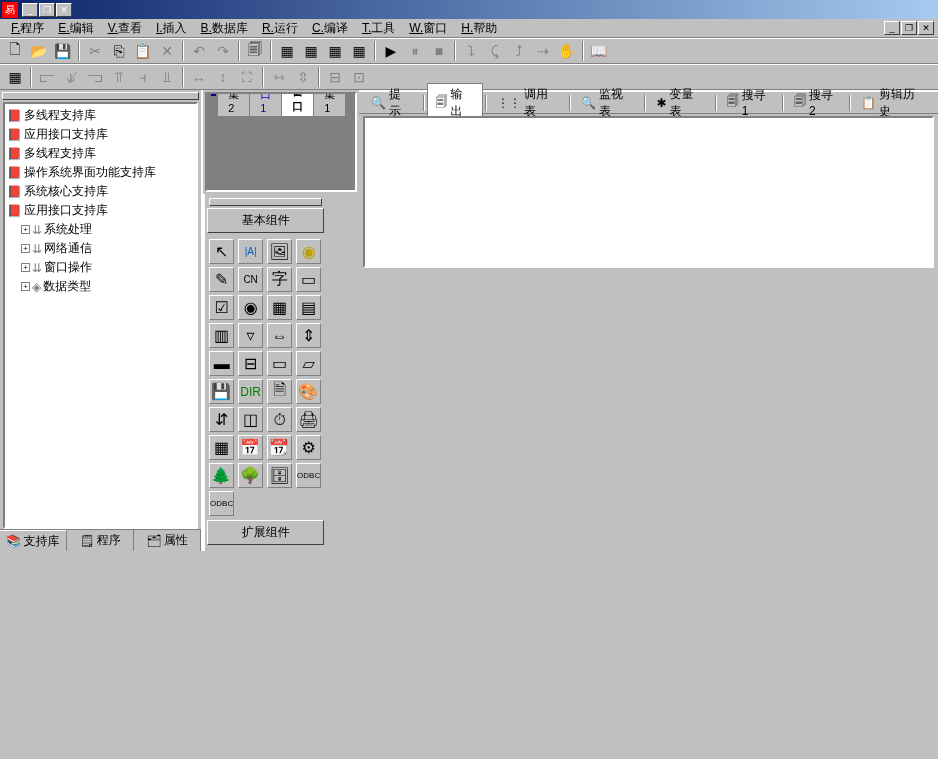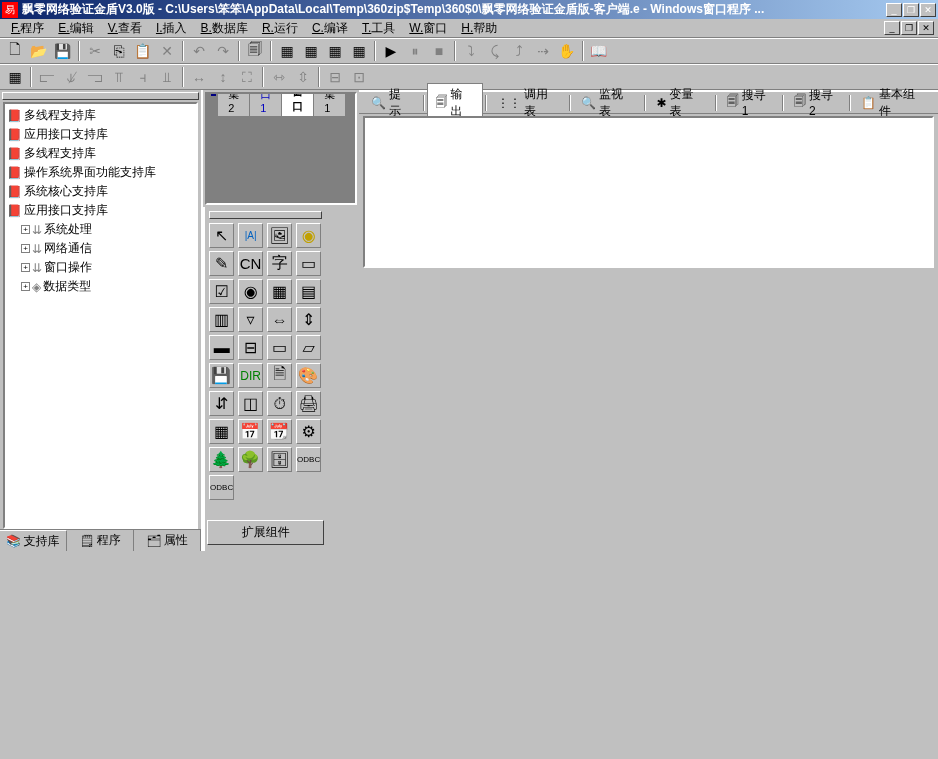--- a/index.html
+++ b/index.html
@@ -52,21 +52,20 @@
 .btab.active { background: #fff; border: 1px solid #808080; border-bottom: none; }
 .bsep { width: 2px; height: 16px; border-left: 1px solid #808080; border-right: 1px solid #fff; margin: 0 2px; }
 .output { flex: 1; background: #fff; border: 2px solid; border-color: #808080 #fff #fff #808080; margin: 2px 4px; }
 .statusbar { height: 20px; background: #c0c0c0; border-top: 1px solid #fff; }
 </style>
 </head>
 <body>
 
 <div class="titlebar">
   <div class="icon">易</div>
-  <div class="title">飘零网络验证金盾V3.0版 - C:\Users\笨笨\AppData\Local\Temp\360zip$Temp\360$0\飘零网络验证金盾版-客户端.e - Windows窗口程序 ...</div>
   <div class="winbtns">
     <div class="winbtn">_</div>
     <div class="winbtn">❐</div>
     <div class="winbtn">✕</div>
   </div>
 </div>
 
 <div class="menubar">
   <div class="menuitem"><span class="u">F.</span><span>程序</span></div>
   <div class="menuitem"><span class="u">E.</span><span>编辑</span></div>
@@ -214,27 +213,28 @@
     <div class="ctabs">
       <div class="ctab">窗口程序集2</div>
       <div class="ctab" style="color:#0000c0">窗口1</div>
       <div class="ctab active">_启动窗口</div>
       <div class="ctab">窗口程序集1</div>
     </div>
   </div>
 
   <div class="right-panel">
     <div class="panel-handle"></div>
+    <div class="panel-title">基本组件</div>
     <div class="palette">
       <div class="palitem">↖</div>
       <div class="palitem" style="font-size:10px;color:#0060c0">|A|</div>
       <div class="palitem">🖼</div>
       <div class="palitem" style="color:#c0a000">◉</div>
       <div class="palitem">✎</div>
-      <div class="palitem" style="font-size:15px">CN</div>
+      <div class="palitem" style="font-size:10px">CN</div>
       <div class="palitem">字</div>
       <div class="palitem">▭</div>
       <div class="palitem">☑</div>
       <div class="palitem">◉</div>
       <div class="palitem">▦</div>
       <div class="palitem">▤</div>
       <div class="palitem">▥</div>
       <div class="palitem">▿</div>
       <div class="palitem">⇔</div>
       <div class="palitem">⇕</div>
@@ -253,21 +253,21 @@
       <div class="palitem">▦</div>
       <div class="palitem">📅</div>
       <div class="palitem">📆</div>
       <div class="palitem">⚙</div>
       <div class="palitem">🌲</div>
       <div class="palitem">🌳</div>
       <div class="palitem">🗄</div>
       <div class="palitem" style="font-size:8px">ODBC</div>
       <div class="palitem" style="font-size:8px">ODBC</div>
     </div>
-    <div class="panel-title" style="margin-top:18px">扩展组件</div>
+    <div class="panel-title" style="margin-top:2px">扩展组件</div>
   </div>
 </div>
 
 <div class="bottom-panel">
   <div class="btabs">
     <div class="btab">
           <span>🔍</span>
           <span>提示</span>
         </div>
     <div class="bsep"></div>
@@ -296,20 +296,20 @@
           <span>搜寻1</span>
         </div>
     <div class="bsep"></div>
     <div class="btab">
           <span>🗐</span>
           <span>搜寻2</span>
         </div>
     <div class="bsep"></div>
     <div class="btab">
           <span>📋</span>
-          <span>基本组件</span>
+          <span>剪辑历史</span>
         </div>
   </div>
   <div class="output"></div>
 </div>
 
 <div class="statusbar"></div>
 
 </div>
 </body></html>

